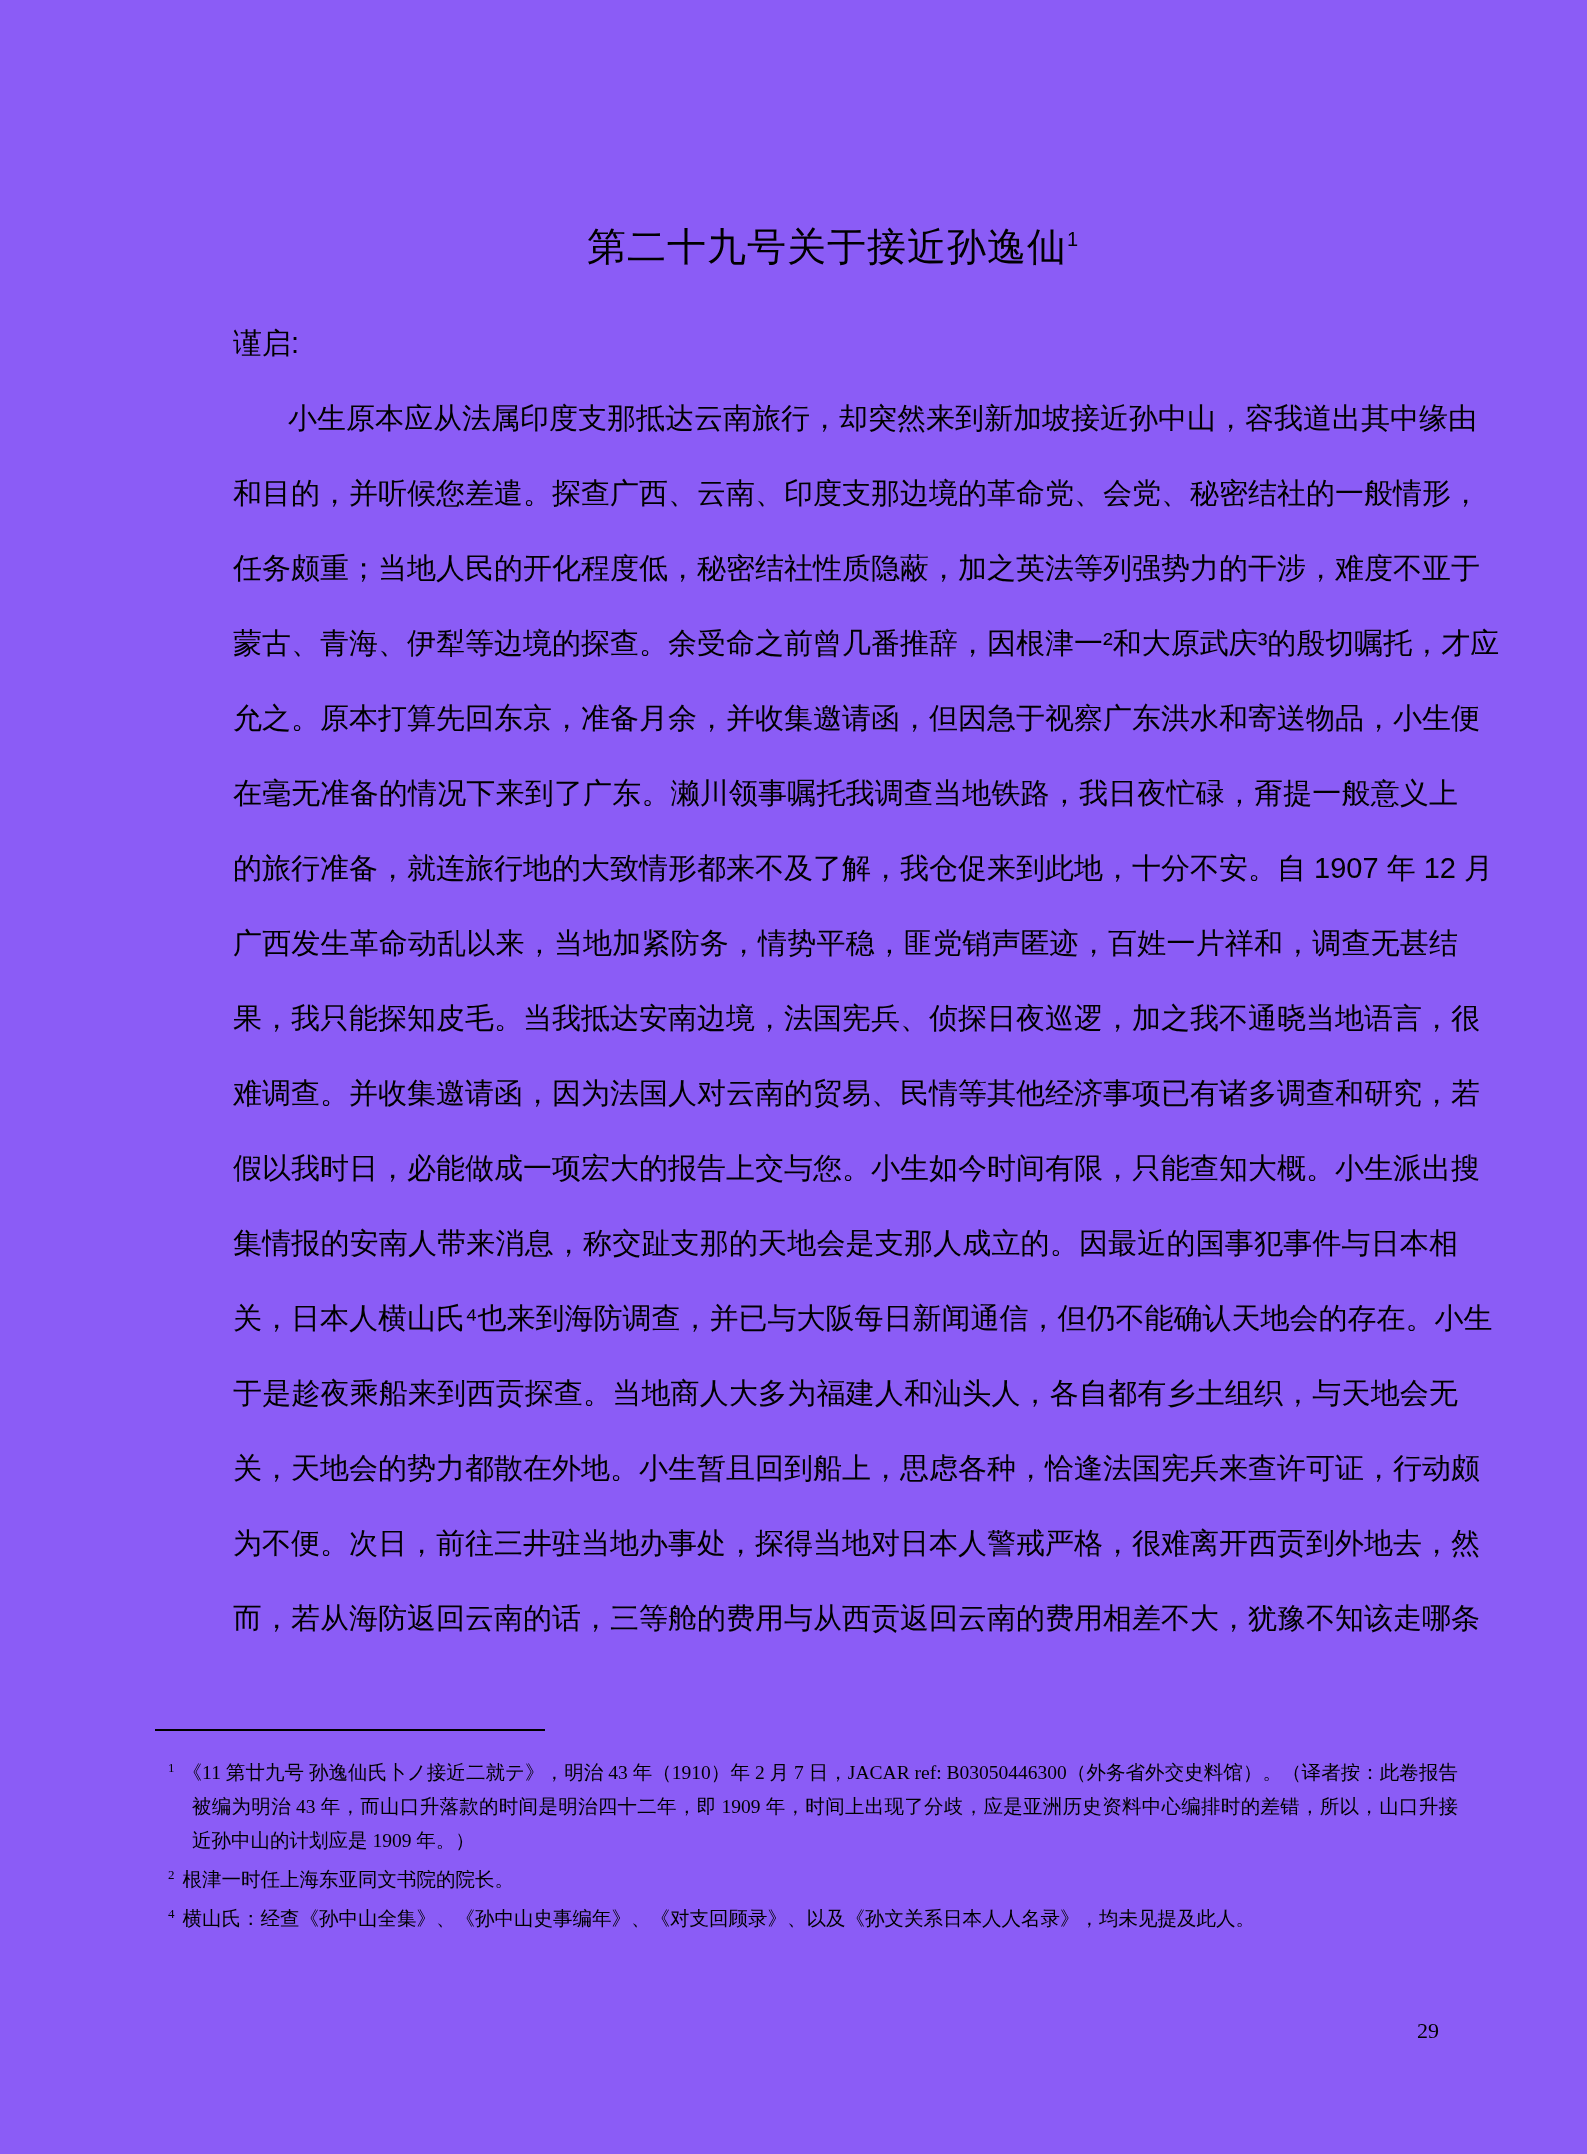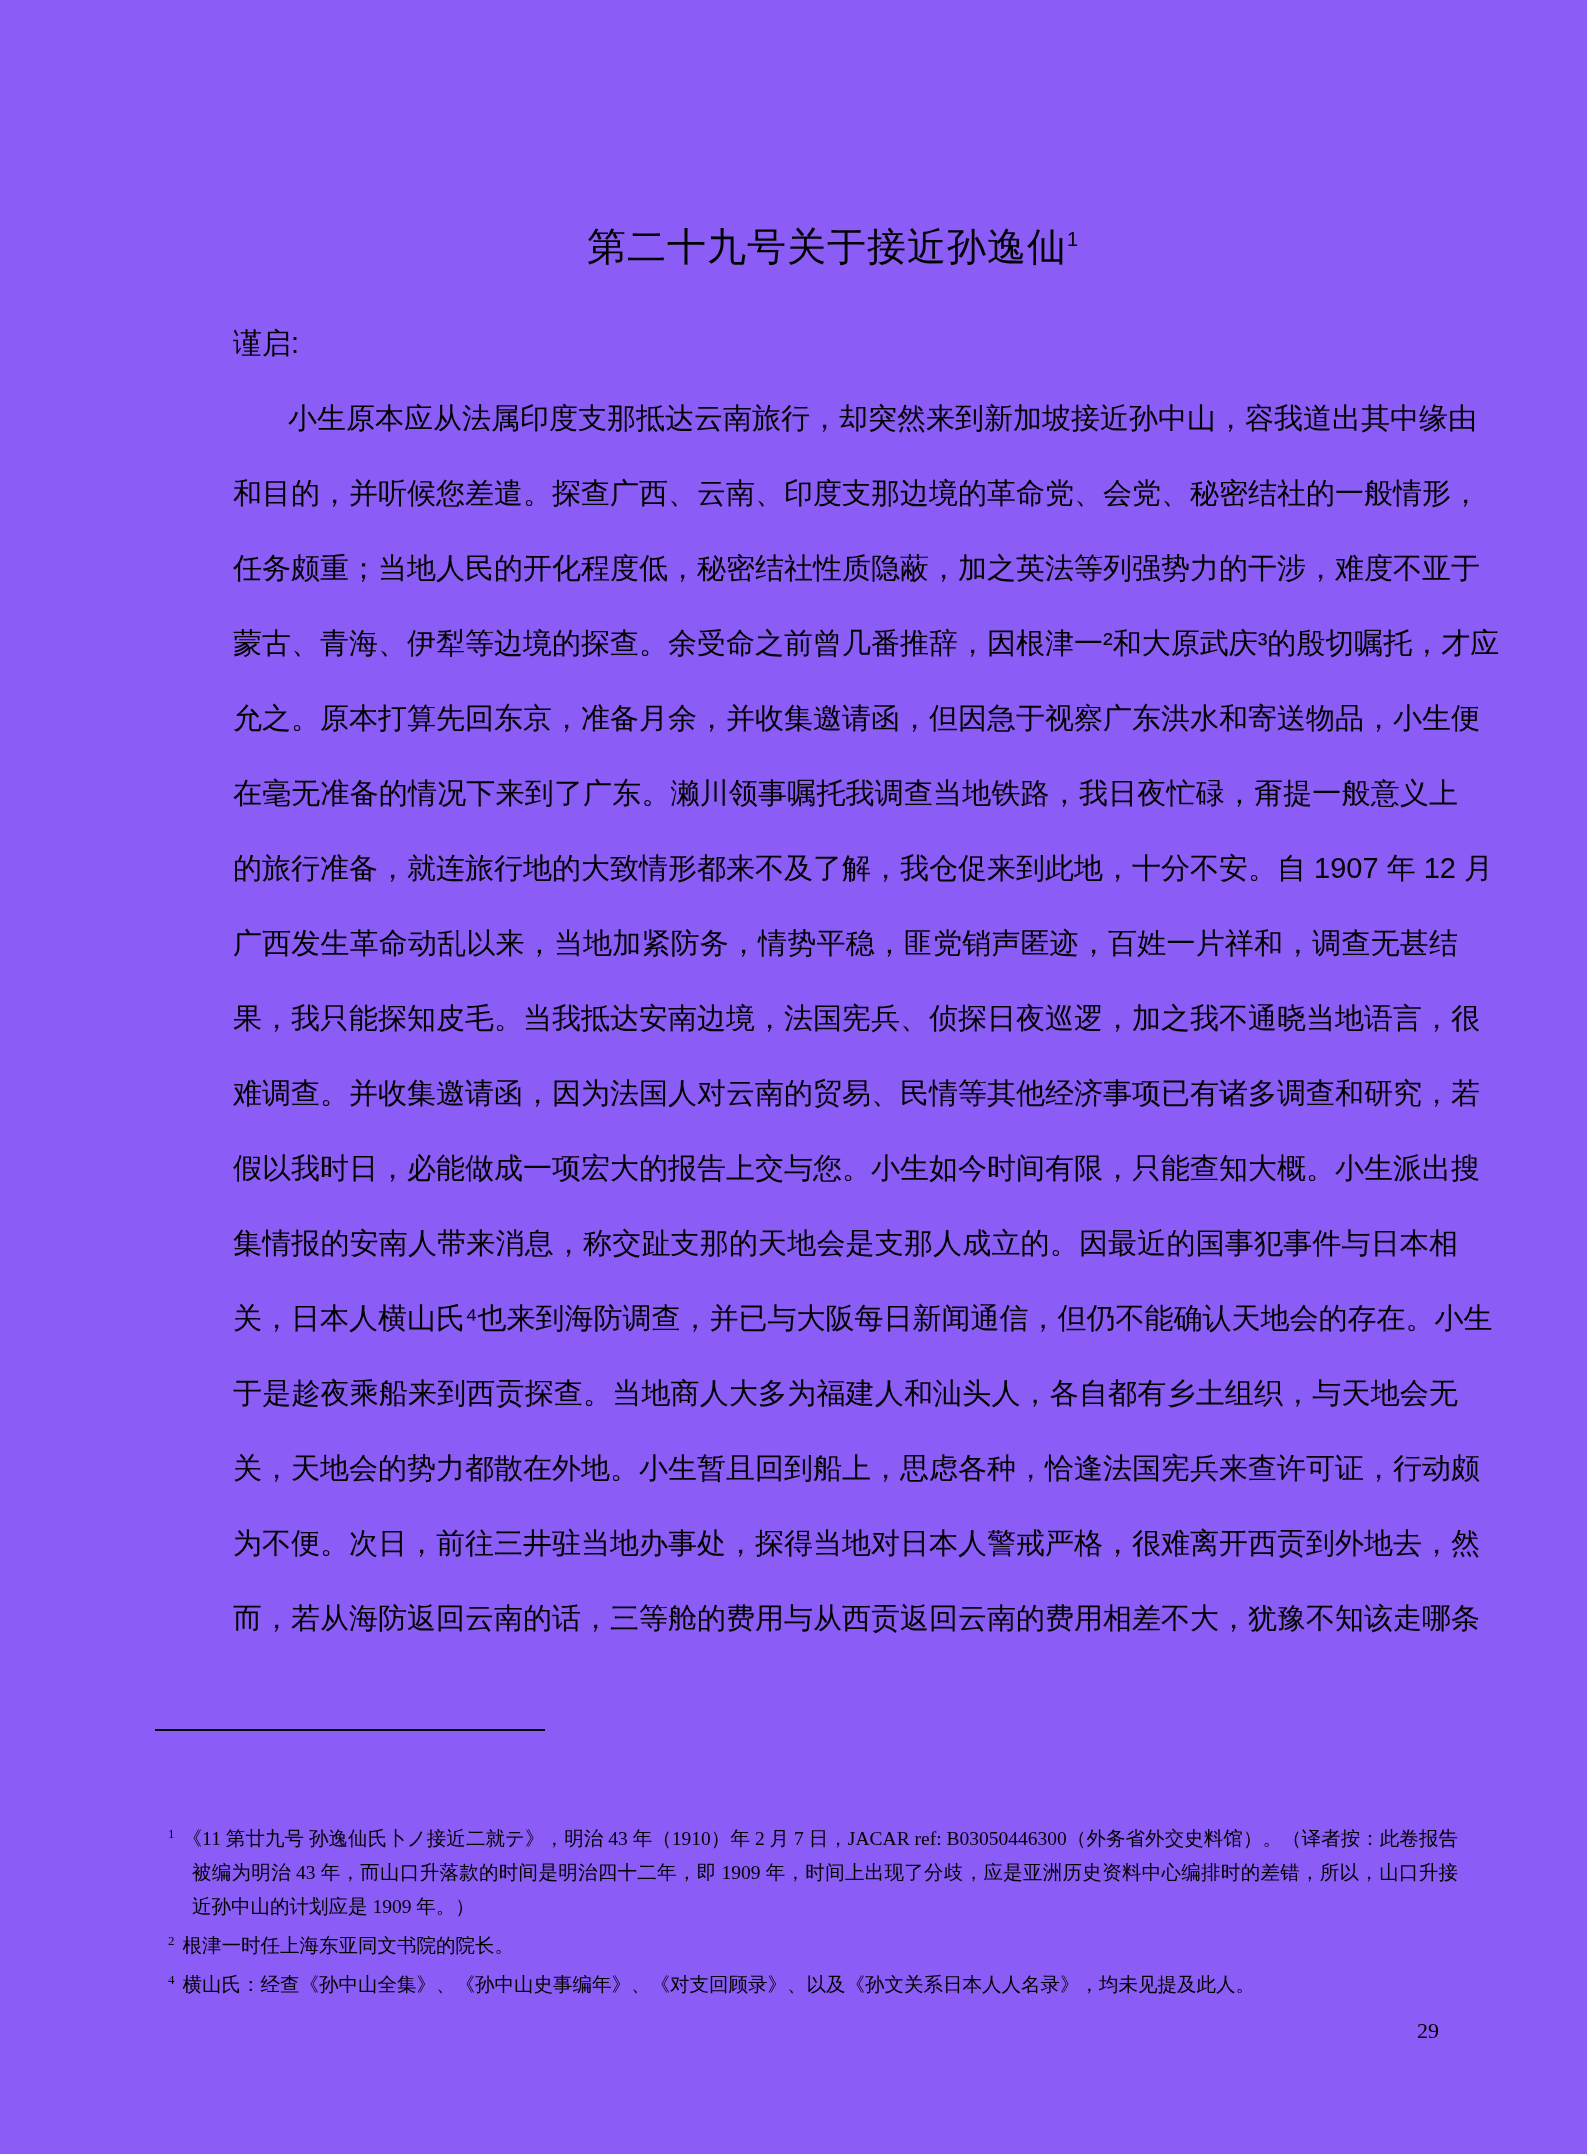--- a/index.html
+++ b/index.html
@@ -63,21 +63,21 @@
     left: 155px;
     top: 1729px;
     width: 390px;
     height: 2px;
     background: #000;
   }
   
   .footnotes {
     position: absolute;
     left: 158px;
-    top: 1817px;
+    top: 1751px;
     width: 1300px;
     font-family: "Liberation Serif", "DejaVu Serif", serif;
     font-size: 19.5px;
     line-height: 34px;
   }
   .footnote {
     padding-left: 34px;
     text-indent: -24px;
     text-align: justify;
   }

